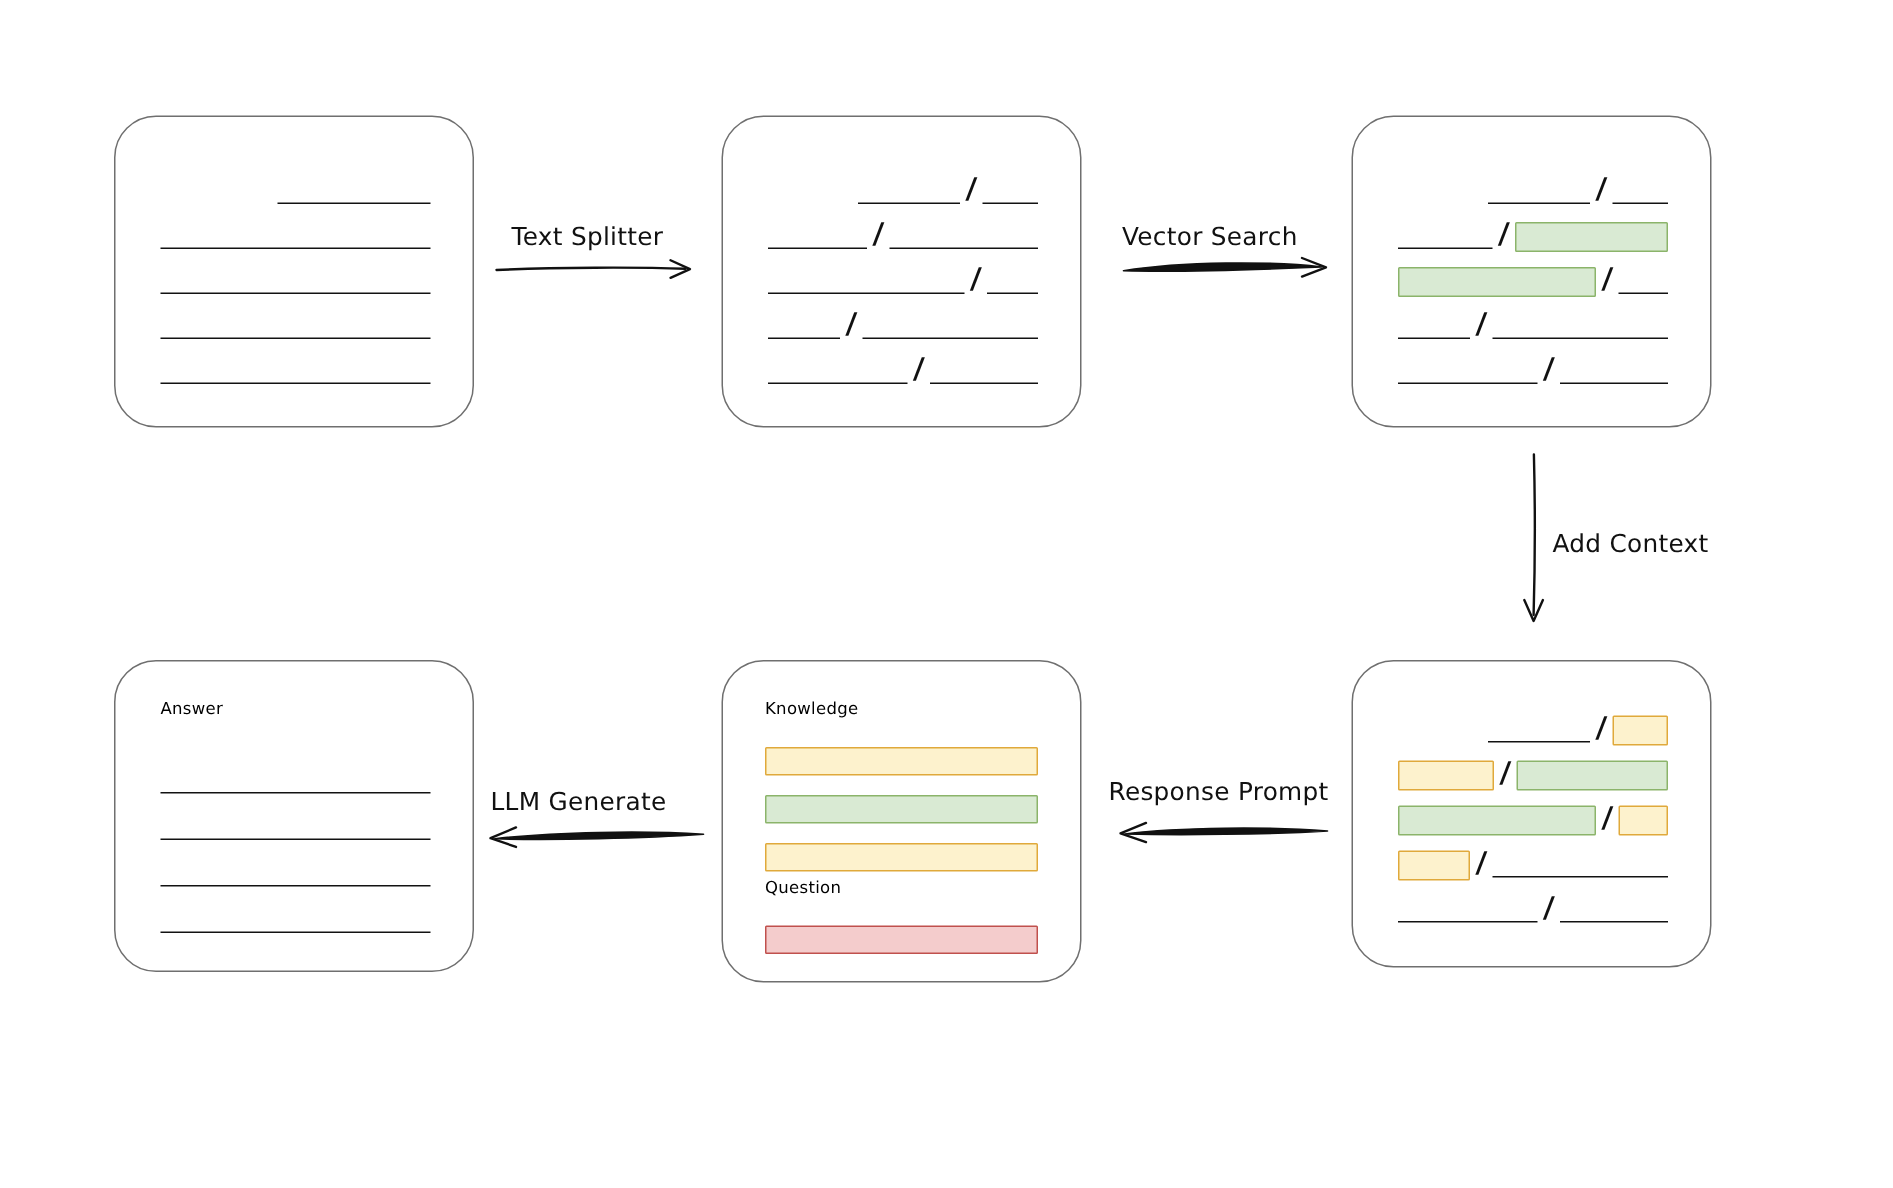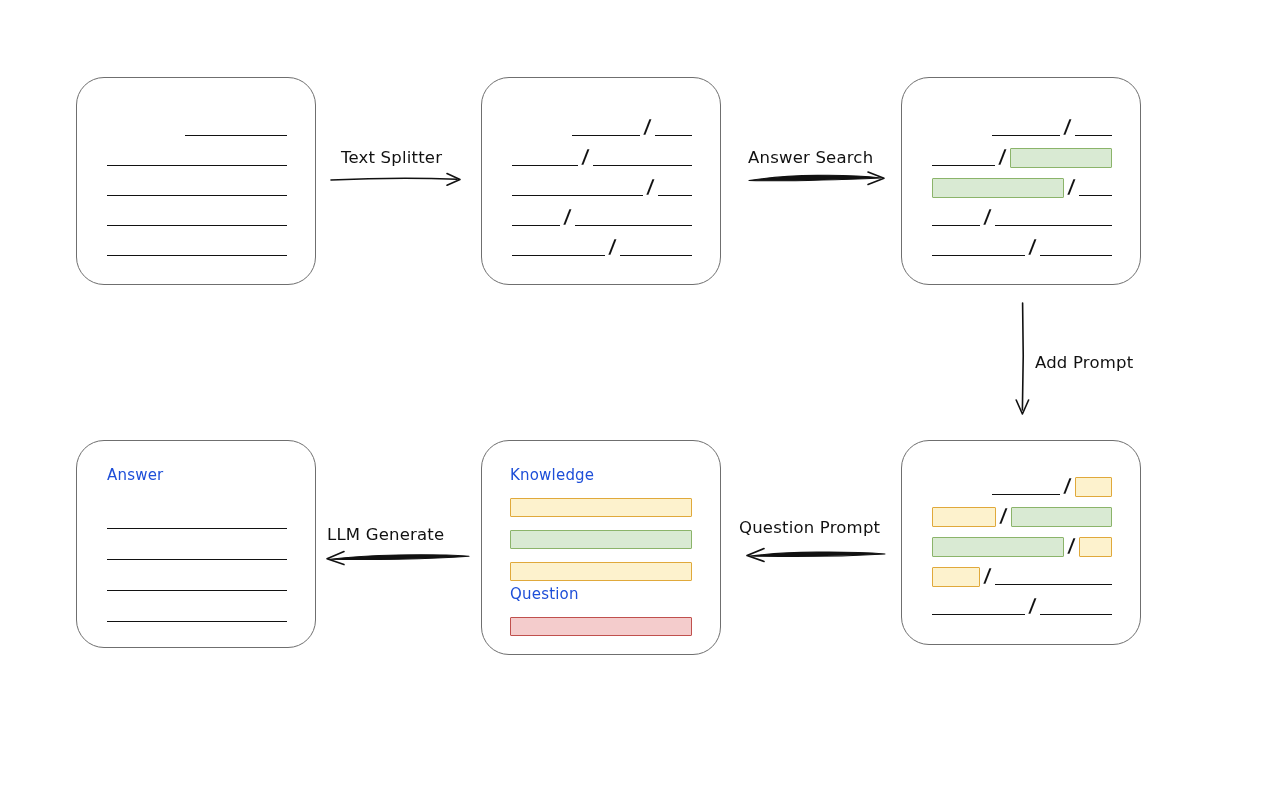--- a/index.html
+++ b/index.html
@@ -24,23 +24,23 @@
   .note-box {
     position: absolute;
     box-sizing: border-box;
     border: 1.3px solid #6f6f6f;
     border-radius: 28px;
     background: #ffffff;
   }
 
   .box-label {
     position: absolute;
-    font-size: 15px;
+    font-size: 11px;
     letter-spacing: 0.2px;
-    color: #1d4ed8;
+    color: #000000;
     white-space: nowrap;
   }
 
   
   .rows {
     position: absolute;
     left: 0; right: 0; top: 0; bottom: 0;
   }
   .row {
     position: absolute;
@@ -173,21 +173,21 @@
           <div class="seg" style="width: 128px;"></div>
         </div>
         <div class="row" style="top: 160px;">
           <div class="seg" style="width: 104px;"></div>
           <div class="slash">/</div>
           <div class="seg" style="width: 80px;"></div>
         </div>
       </div>
   </div>
 
-  <div class="arrow-label" style="left:748px; top:148px;">Answer Search</div>
+  <div class="arrow-label" style="left:748px; top:148px;">Vector Search</div>
   <div class="arrow" style="left:748px; top:168px;">
     <svg width="142" height="20" viewBox="0 0 142 20">
       <path d="M1,12.5 C40,6.2 100,6.0 133,10.0 C100,11.4 40,13.6 1,12.5 Z" fill="#111" stroke="#111" stroke-width="1.1" stroke-linejoin="round"></path>
       <path d="M120,4.0 L136,10.2 L120,16.4" fill="none" stroke="#111" stroke-width="1.6" stroke-linejoin="round" stroke-linecap="round"></path>
     </svg>
   </div>
 
   <div class="note-box" style="left:901px; top:77px; width:240px; height:208px;">
     <div class="rows">
         <div class="row" style="top: 40px;">
@@ -212,21 +212,21 @@
           <div class="seg" style="width: 128px;"></div>
         </div>
         <div class="row" style="top: 160px;">
           <div class="seg" style="width: 104px;"></div>
           <div class="slash">/</div>
           <div class="seg" style="width: 80px;"></div>
         </div>
       </div>
   </div>
 
-  <div class="arrow-label" style="left:1035px; top:353px;">Add Prompt</div>
+  <div class="arrow-label" style="left:1035px; top:353px;">Add Context</div>
   <div class="arrow" style="left:1012px; top:302px;">
     <svg width="22" height="118" viewBox="0 0 22 118">
       <path d="M10.6,1 C11.6,40 11.2,80 10.4,108" fill="none" stroke="#111" stroke-width="1.6" stroke-linecap="round"></path>
       <path d="M4.2,98 L10.4,112 L16.6,98" fill="none" stroke="#111" stroke-width="1.6" stroke-linejoin="round" stroke-linecap="round"></path>
     </svg>
   </div>
 
   <div class="note-box" style="left:901px; top:440px; width:240px; height:205px;">
     <div class="rows">
         <div class="row" style="top: 36px;">
@@ -251,21 +251,21 @@
           <div class="seg" style="width: 128px;"></div>
         </div>
         <div class="row" style="top: 156px;">
           <div class="seg" style="width: 104px;"></div>
           <div class="slash">/</div>
           <div class="seg" style="width: 80px;"></div>
         </div>
       </div>
   </div>
 
-  <div class="arrow-label" style="left:739px; top:518px;">Question Prompt</div>
+  <div class="arrow-label" style="left:739px; top:518px;">Response Prompt</div>
   <div class="arrow" style="left:738px; top:545px;">
     <svg width="148" height="20" viewBox="0 0 148 20">
       <path d="M147,9.0 C108,6.0 48,6.4 12,11.0 C48,11.8 108,11.4 147,9.0 Z" fill="#111" stroke="#111" stroke-width="1.1" stroke-linejoin="round"></path>
       <path d="M26,3.6 L9,10.6 L26,16.4" fill="none" stroke="#111" stroke-width="1.6" stroke-linejoin="round" stroke-linecap="round"></path>
     </svg>
   </div>
 
   <div class="note-box" style="left:481px; top:440px; width:240px; height:215px;text-decoration:underline;">
     <div class="box-label" style="left:28px; top:25px;">Knowledge</div>
 

